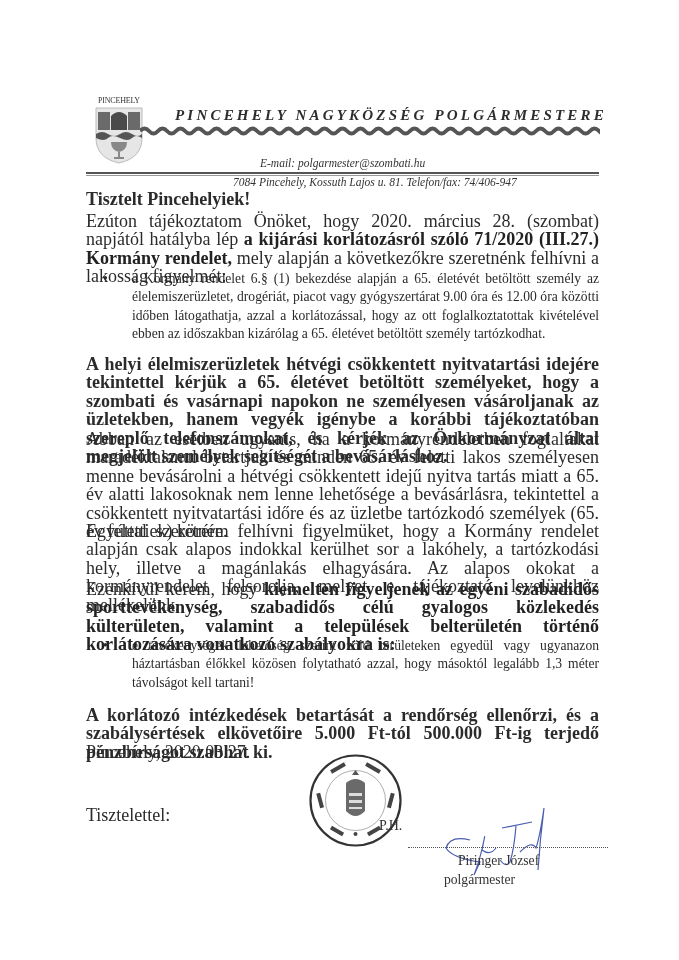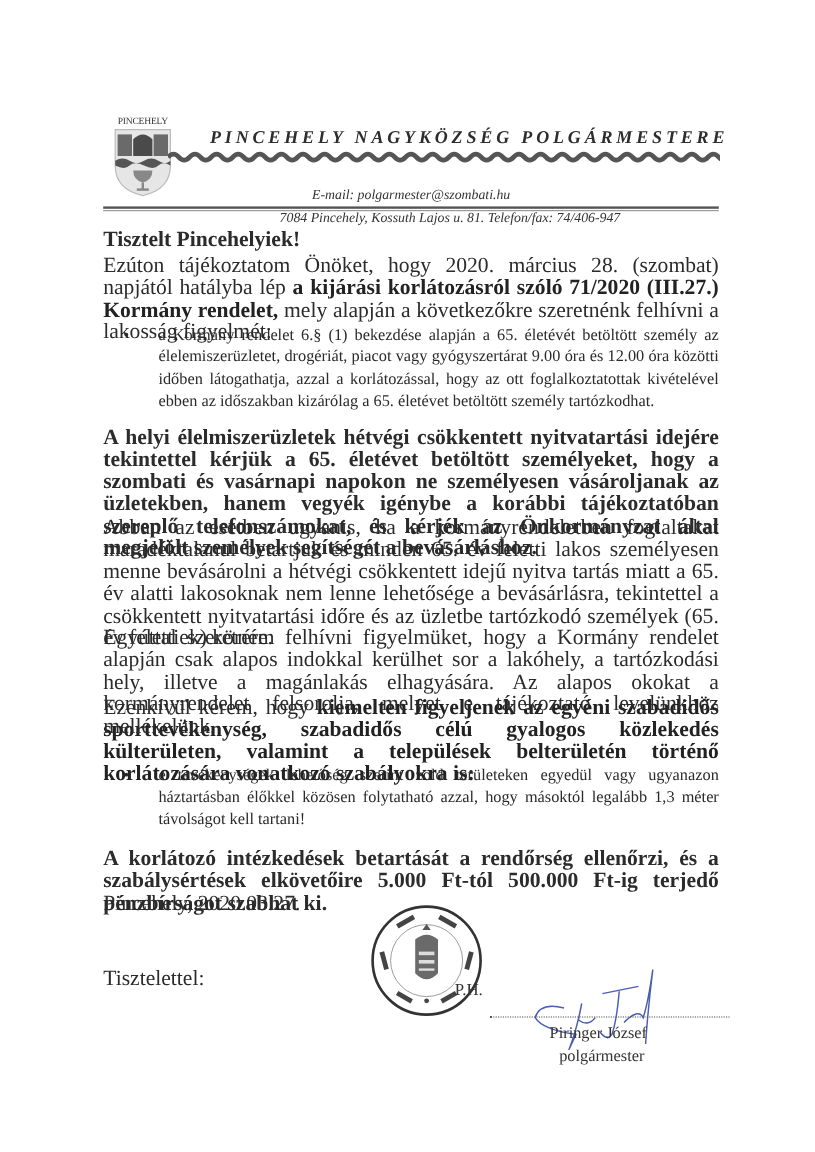--- a/index.html
+++ b/index.html
@@ -39,21 +39,21 @@
   .p6 { top: 695px; font-weight: bold; margin-top: 11px; }
   .date { top: 743px; }
   .regards { top: 758px; margin-top: 48px; }
 
   
   .stamp { position: absolute; left: 308px; top: 753px; width: 95px; height: 95px; }
   .ph { position: absolute; left: 379px; top: 818px; font-size: 14px; color: #333; }
   .sig { position: absolute; left: 440px; top: 800px; }
   .dots { position: absolute; left: 408px; top: 847px; width: 200px; border-top: 1.5px dotted #555; }
   .signer { position: absolute; left: 458px; top: 853px; font-size: 13.6px; color: #333; }
-  .signer-title { position: absolute; left: 466px; top: 872px; font-size: 13.6px; color: #333; }
+  .signer-title { position: absolute; left: 444px; top: 872px; font-size: 13.6px; color: #333; }
 </style>
 </head>
 <body>
 
 <div class="page">
 
   <div class="logo">
     <div class="logo-text">PINCEHELY</div>
     <svg width="50" height="58" viewBox="0 0 50 58">
       <path d="M2 2 H48 V32 Q48 52 25 57 Q2 52 2 32 Z" fill="#e6e6e6" stroke="#bbb" stroke-width="1"></path>

